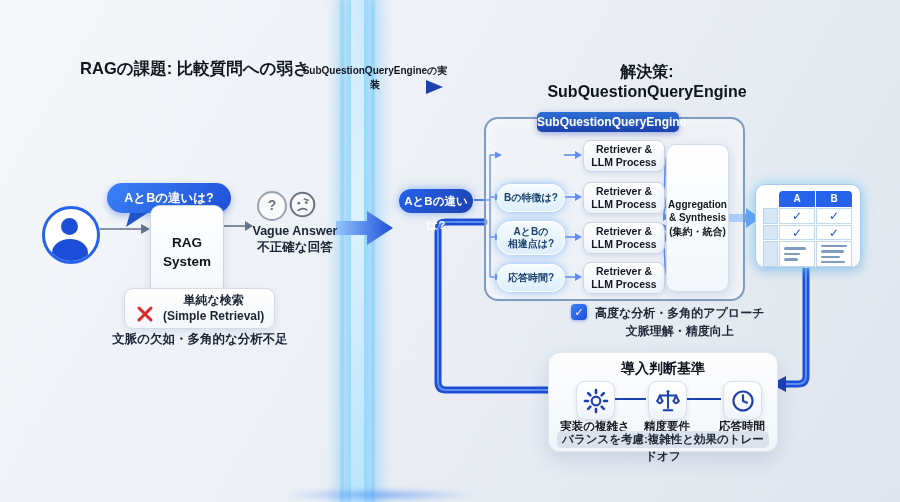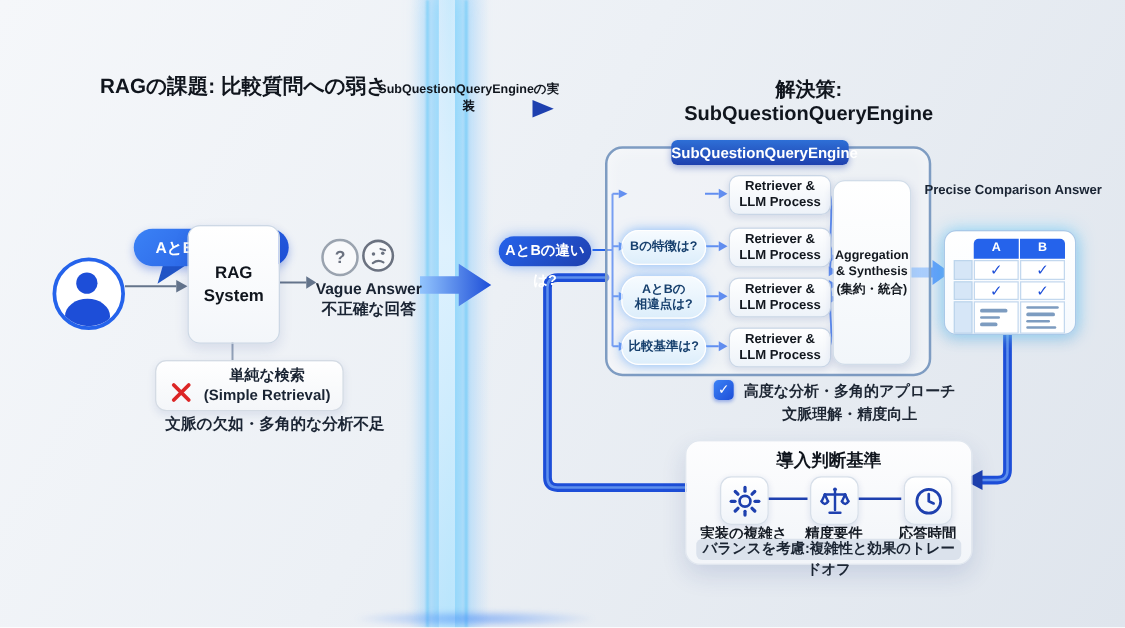--- a/index.html
+++ b/index.html
@@ -15,21 +15,21 @@
   .beam-core{left:351px;top:0;width:13px;height:502px;
     background:linear-gradient(180deg,rgba(224,242,254,.55),rgba(224,242,254,.95) 40%,rgba(186,230,253,.8));
     box-shadow:0 0 20px 7px rgba(125,211,252,.75);}
   .beam-streak{top:0;height:502px;width:2px;background:rgba(56,189,248,.45);filter:blur(1px);}
   .beam-glow-bottom{left:282px;top:488px;width:196px;height:14px;border-radius:50%;
     background:radial-gradient(ellipse at center,rgba(59,130,246,.55),rgba(59,130,246,0) 70%);filter:blur(2px);}
   
   .title-main{font-weight:bold;color:#10151d;}
   
   .card{background:linear-gradient(180deg,#ffffff,#f3f6fa);border:1px solid #cdd8e5;border-radius:10px;
-    box-shadow:0 4px 10px rgba(30,58,138,.12);}
+    box-shadow:0 4px 10px rgba(30,58,138,.12);margin-top:25px;}
   
   .avatar{width:52px;height:52px;border-radius:50%;background:#fff;border:3px solid #2563eb;overflow:hidden;}
   .avatar .head{position:absolute;left:16px;top:9px;width:17px;height:17px;border-radius:50%;background:#1d4ed8;}
   .avatar .body{position:absolute;left:7px;top:30px;width:36px;height:28px;border-radius:50%;background:#1d4ed8;}
   .bubble{border-radius:15px;background:linear-gradient(135deg,#3b82f6,#1d4ed8);color:#fff;
     font-weight:bold;font-size:12.5px;line-height:30px;text-align:center;box-shadow:0 3px 7px rgba(29,78,216,.35);}
   .ragbox{white-space:pre-line;font-weight:bold;font-size:13.5px;line-height:1.35;
     display:flex;align-items:center;justify-content:center;text-align:center;color:#10151d;}
   .qmark-bubble{width:26px;height:26px;border-radius:50%;border:2px solid #9aa3af;background:rgba(249,250,251,.85);
     color:#6b7280;font-weight:bold;font-size:14px;line-height:24px;text-align:center;}
@@ -187,45 +187,44 @@
 
   <div class="abs retrieval-box" style="left:124px;top:288px;z-index:2;">
     <svg width="20" height="20" viewBox="0 0 20 20">
       <path d="M4 4 L16 16 M16 4 L4 16" stroke="#dc2626" stroke-width="3" stroke-linecap="round"></path>
     </svg>
     <div class="ctr" style="font-weight:bold;font-size:12px;line-height:1.3;">
       <div>単純な検索</div>
       <div>(Simple Retrieval)</div>
     </div>
   </div>
-  <div class="abs bold ctr" style="left:105px;top:331px;width:190px;font-size:12.5px;z-index:2;margin-left:20px;">文脈の欠如・多角的な分析不足</div>
+  <div class="abs bold ctr" style="left:105px;top:331px;width:190px;font-size:12.5px;z-index:2;">文脈の欠如・多角的な分析不足</div>
 
   <div class="abs query-badge" style="left:399px;top:189px;width:74px;height:24px;z-index:2;">AとBの違いは?</div>
 
   <div class="abs engine-frame" style="left:484px;top:117px;width:257px;height:180px;z-index:2;"></div>
   <div class="abs engine-badge" style="left:537px;top:112px;width:142px;height:20px;z-index:3;">SubQuestionQueryEngine</div>
 
   <div class="abs pill" style="left:497px;top:184px;width:66px;height:26px;z-index:3;">Bの特徴は?</div>
   <div class="abs pill" style="left:497px;top:221px;width:66px;height:32px;z-index:3;">AとBの
 相違点は?</div>
-  <div class="abs pill" style="left:497px;top:264px;width:66px;height:26px;z-index:3;">比較基準は?</div>
+  <div class="abs pill" style="left:497px;top:264px;width:66px;height:26px;z-index:3;">応答時間?</div>
 
   <div class="abs proc" style="left:583px;top:140px;width:80px;height:30px;z-index:3;">Retriever &amp; LLM Process</div>
   <div class="abs proc" style="left:583px;top:182px;width:80px;height:30px;z-index:3;">Retriever &amp; LLM Process</div>
   <div class="abs proc" style="left:583px;top:222px;width:80px;height:30px;z-index:3;">Retriever &amp; LLM Process</div>
   <div class="abs proc" style="left:583px;top:262px;width:80px;height:30px;z-index:3;">Retriever &amp; LLM Process</div>
 
   <div class="abs agg" style="left:666px;top:144px;width:61px;height:146px;z-index:3;align-items:center;">
     <div>Aggregation</div>
     <div>&amp; Synthesis</div>
     <div>(集約・統合)</div>
   </div>
 
   <div class="abs ctr" style="left:733px;top:145px;width:155px;font-weight:bold;line-height:1.4;z-index:2;">
-    <div style="font-size:10.5px;">Precise Comparison Answer</div>
   </div>
 
   <div class="abs answer-panel" style="left:755px;top:184px;width:104px;height:82px;z-index:2;">
     <div class="tbl" style="position:absolute;left:7px;top:6px;">
       <div></div>
       <div class="hdr hdrA">A</div>
       <div class="hdr hdrB">B</div>
       <div class="lab"></div>
       <div class="cell">✓</div>
       <div class="cell">✓</div>

